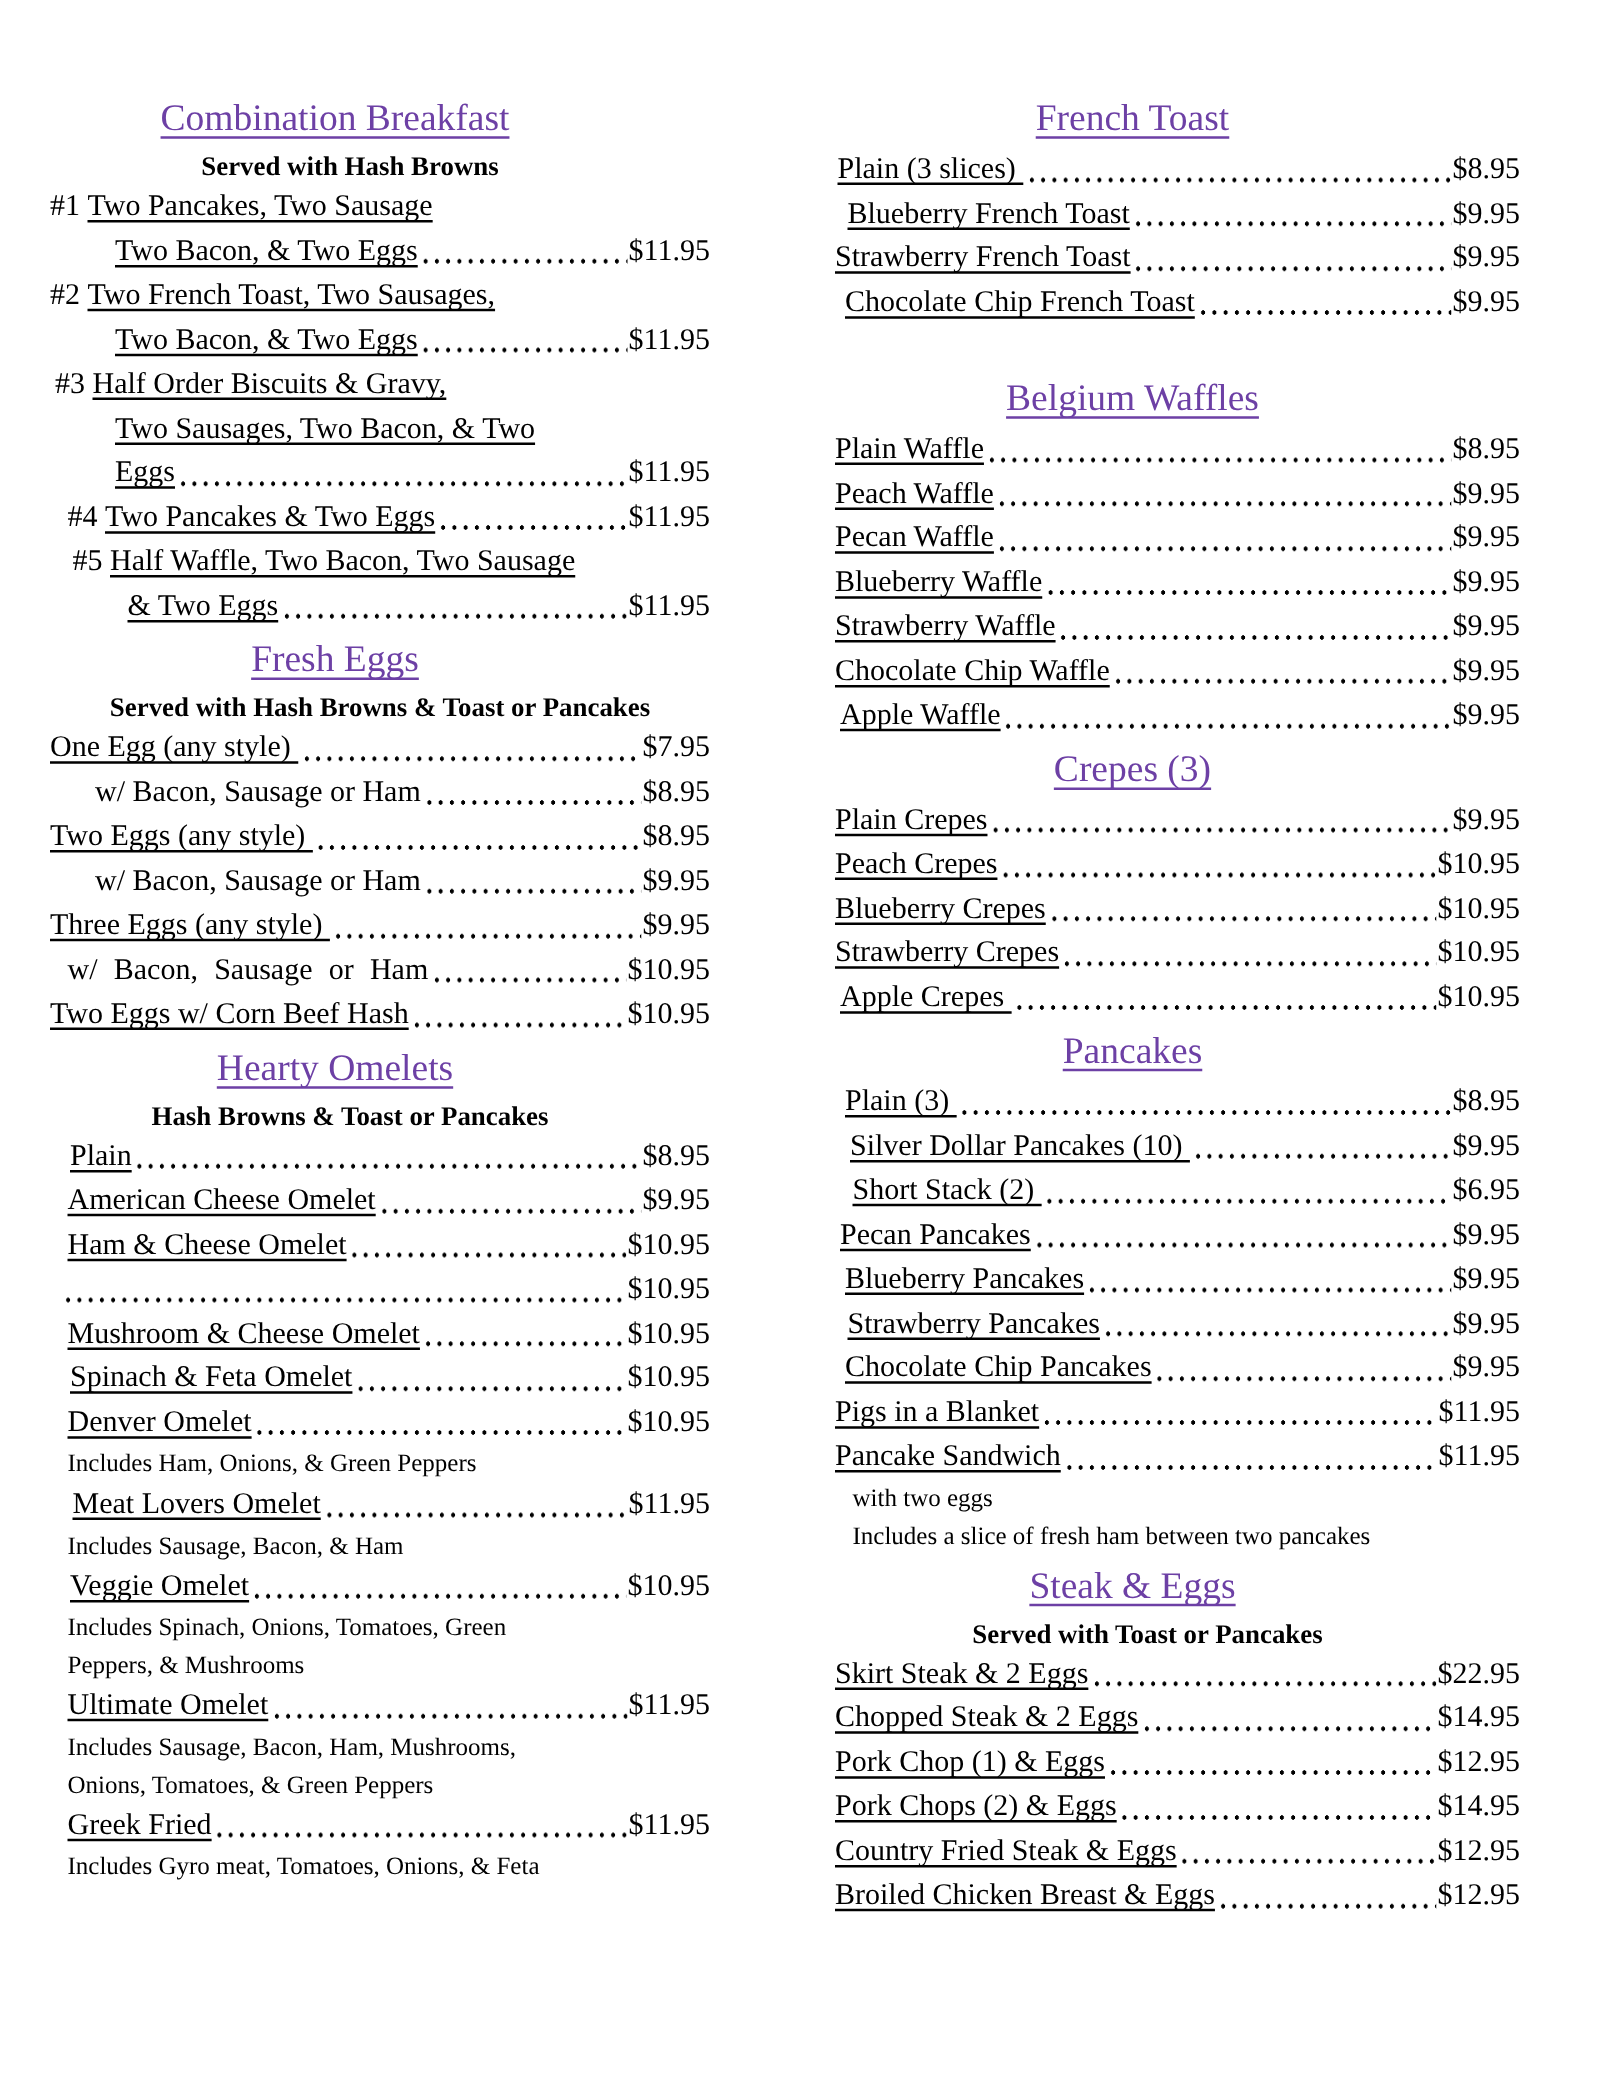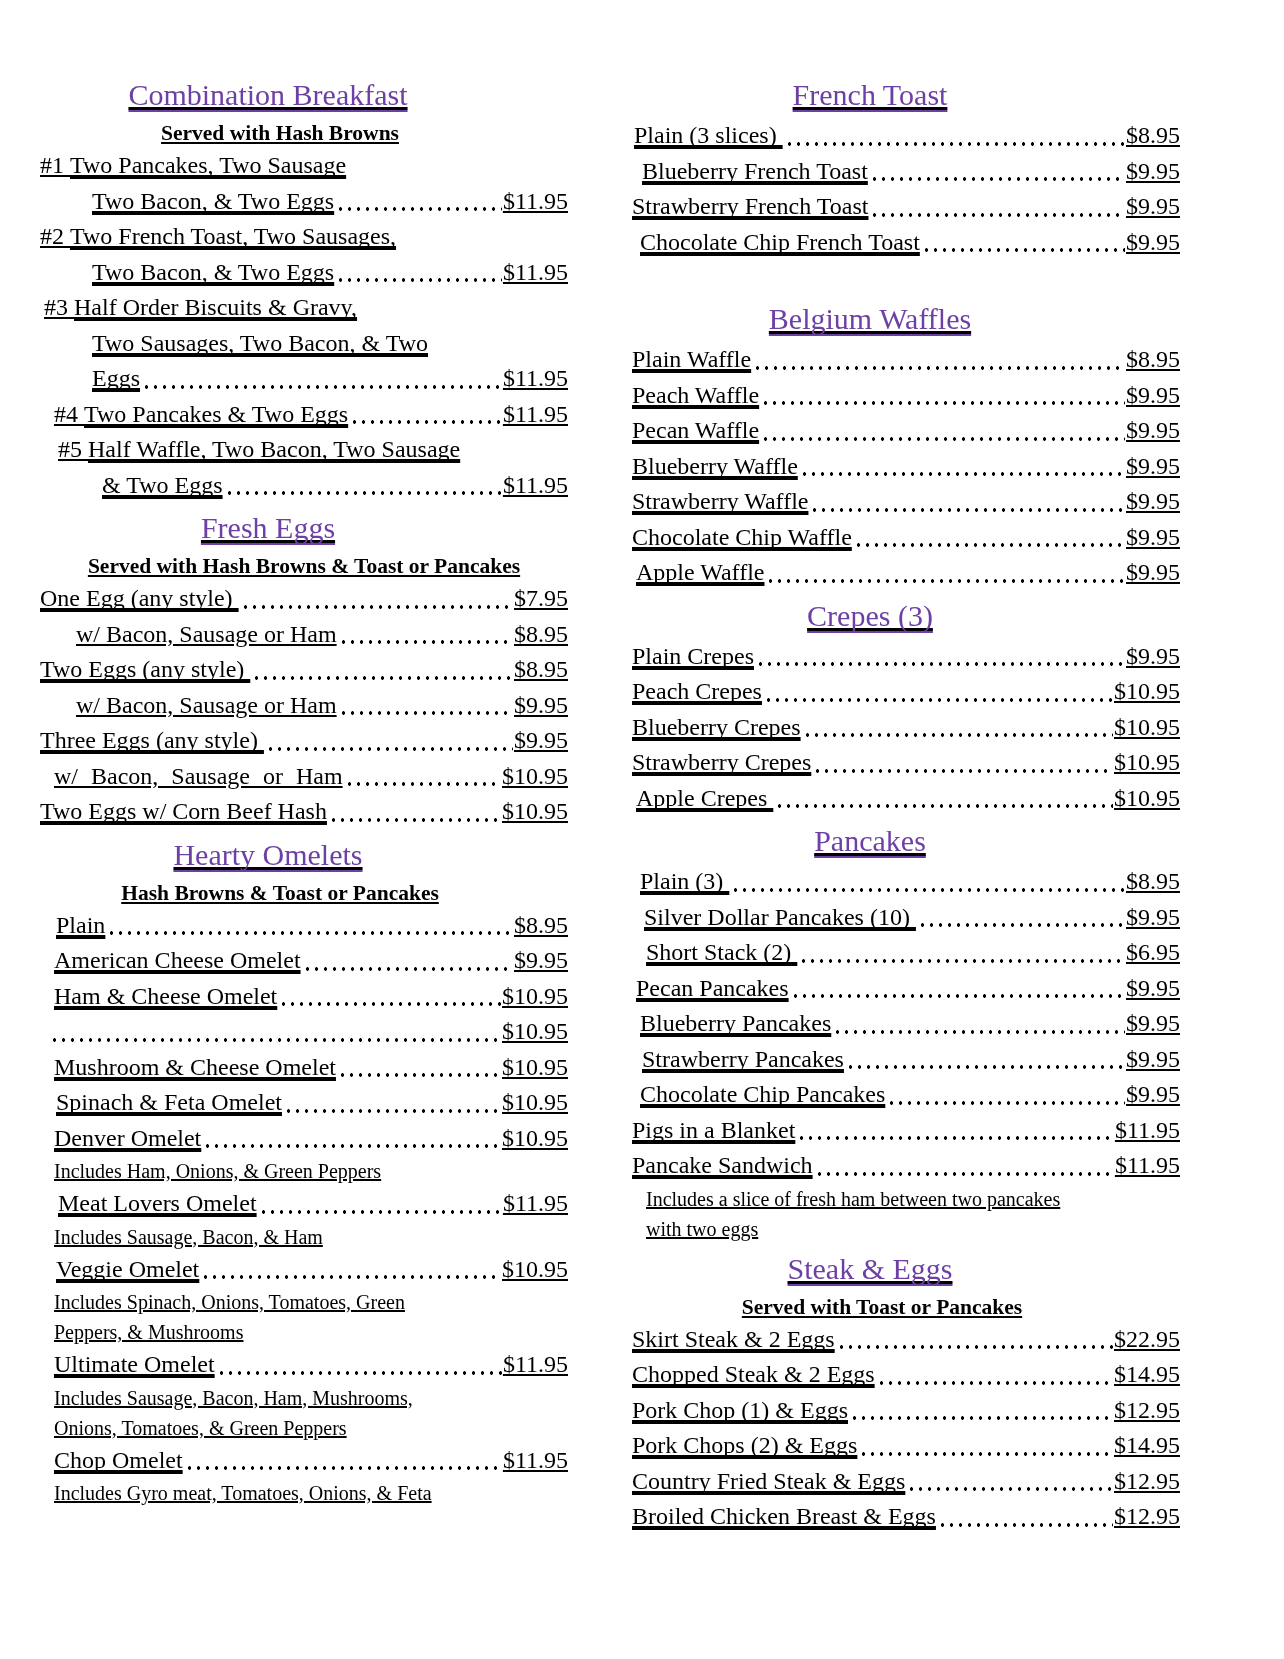--- a/index.html
+++ b/index.html
@@ -6,23 +6,22 @@
   body{
     width:1284px;height:1659px;overflow:hidden;
     font-family:"Liberation Serif","DejaVu Serif",serif;
     color:#000;
   }
   .page{
     box-sizing:border-box;
     width:1284px;height:1659px;
     display:grid;
     grid-template-columns:528px 548px;
-    column-gap:64px;
+    column-gap:100px;
     padding:70px 68px 0 40px;
-    text-decoration:underline;
   }
   .menu-section{margin:0;}
   .section-title{
     font-size:30px;line-height:38px;font-weight:400;
     color:var(--accent,#6d40a5);
     text-align:center;
     text-decoration:underline;
     text-decoration-thickness:2px;
     text-underline-offset:5px;
     text-decoration-skip-ink:none;
@@ -208,21 +207,21 @@
         <div class="item-desc">Includes Spinach, Onions, Tomatoes, Green</div>
         <div class="item-desc">Peppers, &amp; Mushrooms</div>
         <div class="menu-line" style="padding-left: 14px;">
           <span class="name u">Ultimate Omelet</span>
           <span class="leader"></span>
           <span class="price">$11.95</span>
         </div>
         <div class="item-desc">Includes Sausage, Bacon, Ham, Mushrooms,</div>
         <div class="item-desc">Onions, Tomatoes, &amp; Green Peppers</div>
         <div class="menu-line" style="padding-left: 14px;">
-          <span class="name u">Chop Omelet</span>
+          <span class="name u">Greek Fried</span>
           <span class="leader"></span>
           <span class="price">$11.95</span>
         </div>
         <div class="item-desc">Includes Gyro meat, Tomatoes, Onions, &amp; Feta</div>
       </section>
     </div>
   <div class="col col-right">
       <section class="menu-section">
         <h2 class="section-title">French Toast</h2>
         <div class="menu-line" style="padding-left: 2px;">
@@ -352,22 +351,22 @@
         <div class="menu-line">
           <span class="name u">Pigs in a Blanket</span>
           <span class="leader"></span>
           <span class="price">$11.95</span>
         </div>
         <div class="menu-line">
           <span class="name u">Pancake Sandwich</span>
           <span class="leader"></span>
           <span class="price">$11.95</span>
         </div>
+        <div class="item-desc">with two eggs</div>
         <div class="item-desc">Includes a slice of fresh ham between two pancakes</div>
-        <div class="item-desc">with two eggs</div>
       </section>
       <section class="menu-section">
         <h2 class="section-title">Steak &amp; Eggs</h2>
         <div class="section-subtitle shift">Served with Toast or Pancakes</div>
         <div class="menu-line">
           <span class="name u">Skirt Steak &amp; 2 Eggs</span>
           <span class="leader"></span>
           <span class="price">$22.95</span>
         </div>
         <div class="menu-line">

